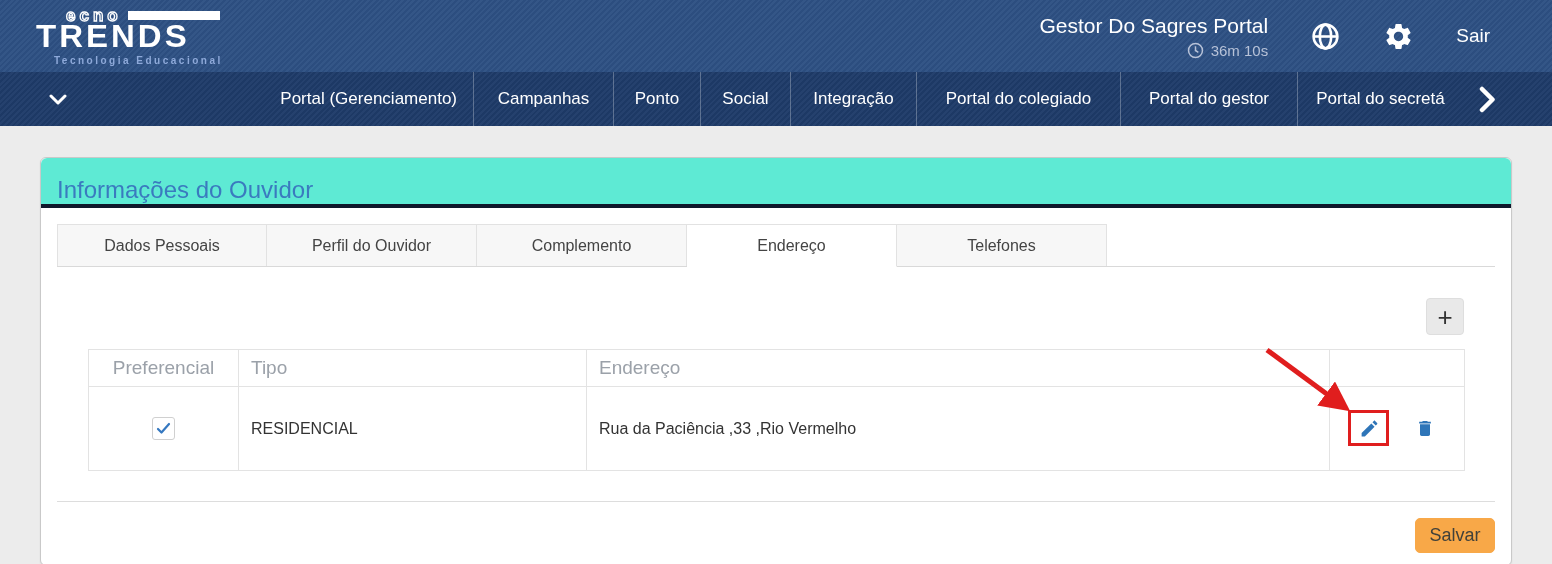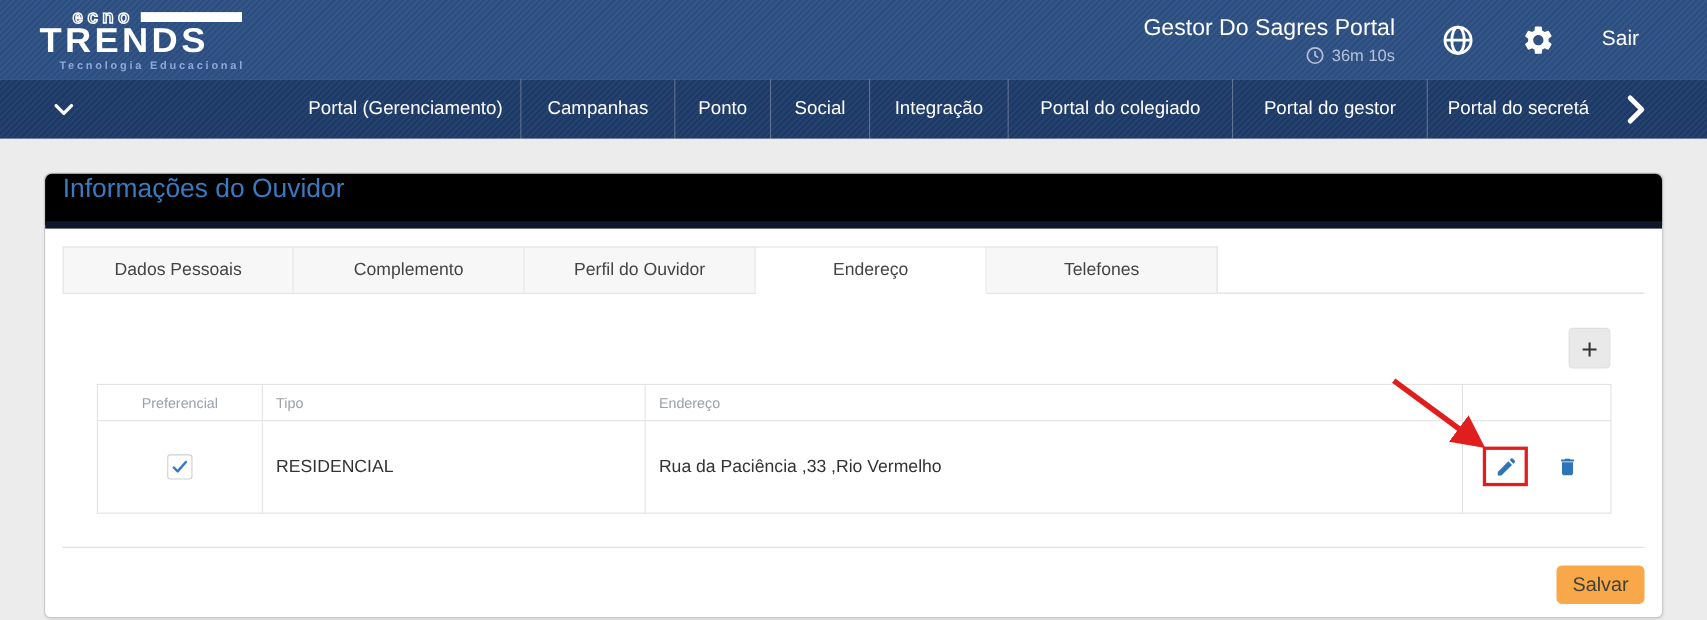--- a/index.html
+++ b/index.html
@@ -53,22 +53,22 @@
   .nav-item.first { justify-content:flex-end; padding-right:16px; }
   .nav-next { flex:1; display:flex; align-items:center; justify-content:flex-start; padding-left:16px; background:none; border:none; cursor:pointer; }
 
   
   .panel {
     margin:31px 40px 0 40px; width:1472px;
     background:#fff; border:1px solid #c9c9c9; border-radius:6px;
     box-shadow:0 1px 2px rgba(0,0,0,0.07);
   }
   .panel-heading {
-    height:50px; background:#000000; border-bottom:7px solid #0f172a;
-    border-radius:6px 6px 0 0; display:flex; align-items:flex-start; padding:0 16px;
+    height:50px; background:#5eead4; border-bottom:4px solid #0f172a;
+    border-radius:6px 6px 0 0; display:flex; align-items:flex-end; padding:0 16px;
     color:#3a7abf; font-size:24px;
   }
   .panel-body { padding:16px 16px 12px 16px; }
 
   
   .tabstrip { display:flex; border-bottom:1px solid #d9d9d9; height:43px; }
   .tab {
     width:210px; display:flex; align-items:center; justify-content:center;
     background:#f7f7f7; border:1px solid #e2e2e2; border-bottom:none; border-left:none;
     font-size:16px; color:#444; cursor:pointer;
@@ -80,21 +80,21 @@
   .add-row { display:flex; justify-content:flex-end; }
   .add-btn {
     width:38px; height:37px; background:#e9e9e9; border:1px solid #dedede; border-radius:4px;
     font-size:26px; font-weight:400; color:#333; line-height:1; cursor:pointer;
   }
 
   
   .addr-table { border-collapse:collapse; table-layout:fixed; width:1376px; margin-top:14px; }
   .addr-table th, .addr-table td { border:1px solid #e3e3e3; }
   .addr-table th {
-    color:#9ba1a9; font-weight:400; font-size:13px; text-align:left;
+    color:#9ba1a9; font-weight:400; font-size:19px; text-align:left;
     padding:7px 12px; height:33px;
   }
   .addr-table th.center { text-align:center; }
   .addr-table td { font-size:16px; color:#333; padding:29px 12px; height:49px; }
   .col-pref { width:150px; } .col-tipo { width:348px; } .col-end { width:743px; } .col-actions { width:135px; }
   .cell-center { text-align:center; }
   .checkbox {
     display:inline-flex; width:23px; height:23px; background:#fff;
     border:1px solid #d0d0d0; border-radius:3px; align-items:center; justify-content:center;
     vertical-align:middle; cursor:default;
@@ -192,22 +192,22 @@
 </nav>
 
 <section class="panel">
   <div class="panel-heading">
     <span>Informações do Ouvidor</span>
   </div>
 
   <div class="panel-body">
     <div class="tabstrip">
       <div class="tab">Dados Pessoais</div>
+      <div class="tab">Perfil do Ouvidor</div>
       <div class="tab">Complemento</div>
-      <div class="tab">Perfil do Ouvidor</div>
       <div class="tab active">Endereço</div>
       <div class="tab">Telefones</div>
     </div>
 
     <div class="tab-content">
       <div class="add-row">
         <button class="add-btn">+</button>
       </div>
 
       <table class="addr-table">

